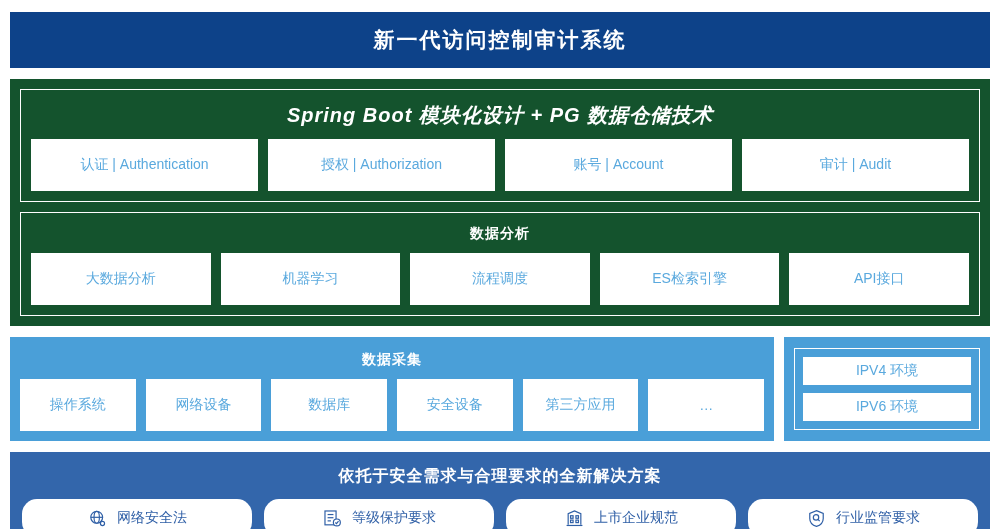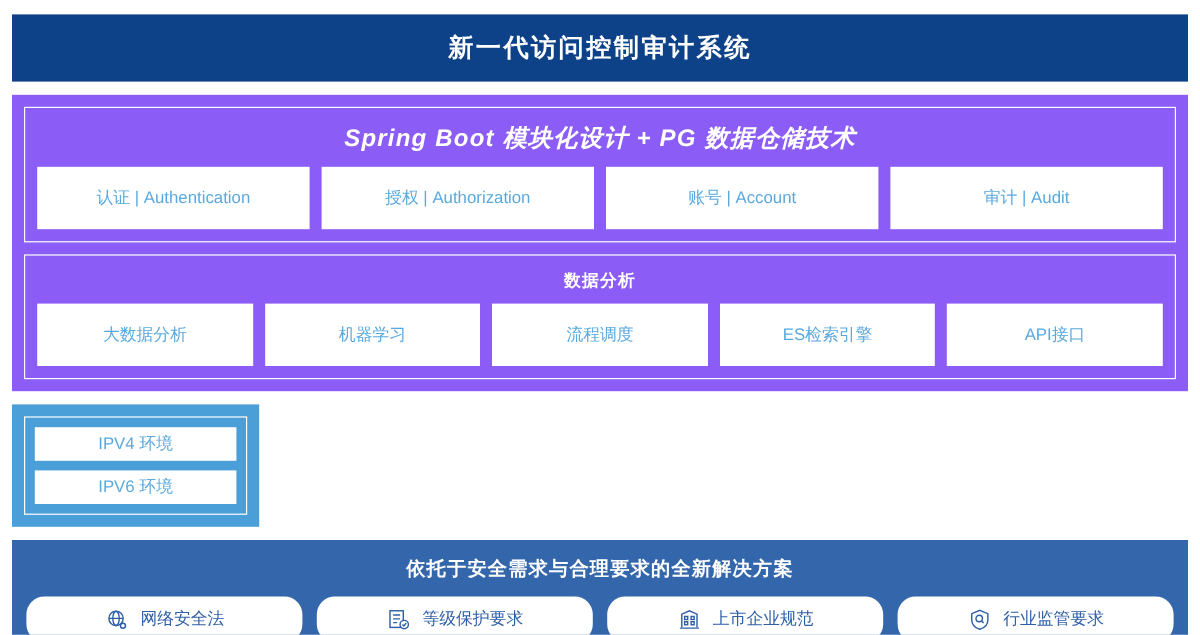--- a/index.html
+++ b/index.html
@@ -35,21 +35,21 @@
   }
   .header-title {
     color: #ffffff;
     font-size: 21px;
     font-weight: bold;
     letter-spacing: 2px;
   }
 
   
   .panel-light {
-    background: #8b5cf6;
+    background: #14532d;
     padding: 10px;
     display: flex;
     flex-direction: column;
     gap: 10px;
     flex: 0 0 auto;
   }
   .group-box {
     border: 1px solid #ffffff;
     padding: 8px 10px 10px 10px;
   }
@@ -192,20 +192,31 @@
         <div class="chip">流程调度</div>
         <div class="chip">ES检索引擎</div>
         <div class="chip">API接口</div>
       </div>
     </div>
 
   </div>
 
   <div class="collect-row">
 
+    <div class="collect-main">
+      <div class="group-title">数据采集</div>
+      <div class="chip-row">
+        <div class="chip">操作系统</div>
+        <div class="chip">网络设备</div>
+        <div class="chip">数据库</div>
+        <div class="chip">安全设备</div>
+        <div class="chip">第三方应用</div>
+        <div class="chip">…</div>
+      </div>
+    </div>
 
     <div class="collect-side">
       <div class="side-inner">
         <div class="side-chip">IPV4 环境</div>
         <div class="side-chip">IPV6 环境</div>
       </div>
     </div>
 
   </div>
 

